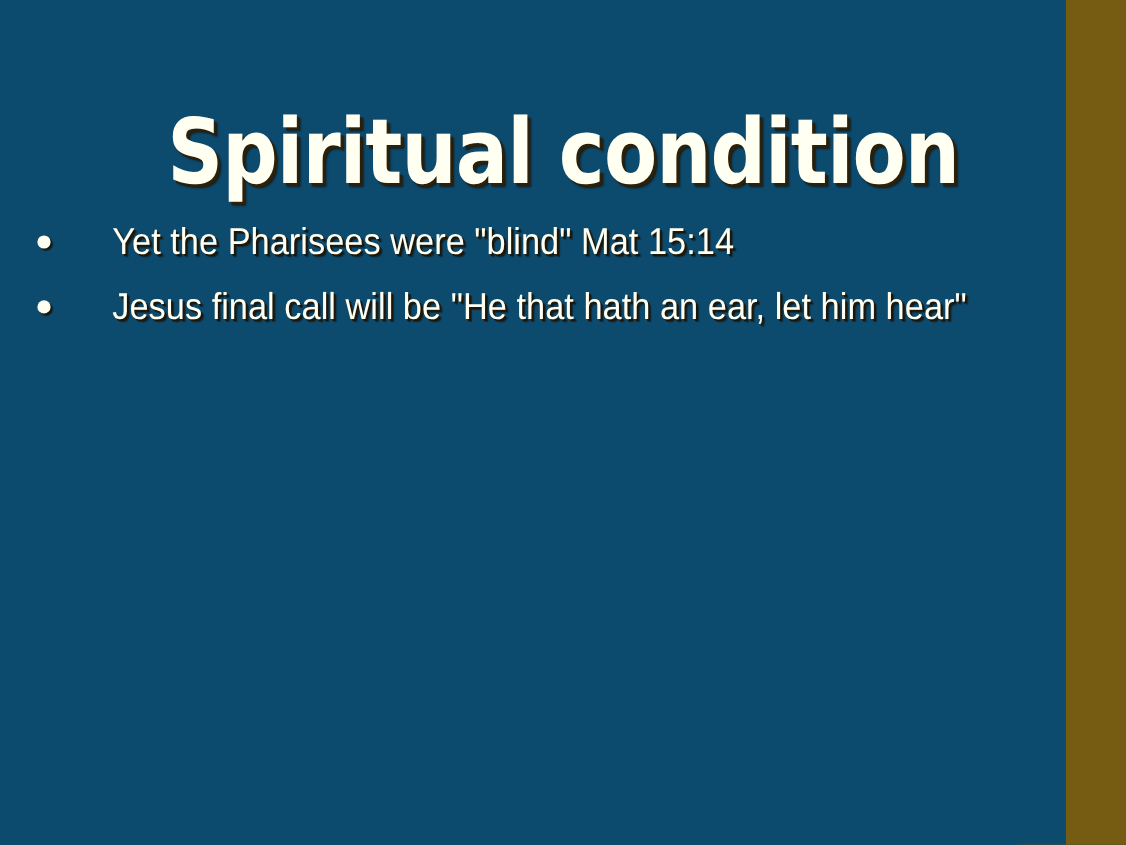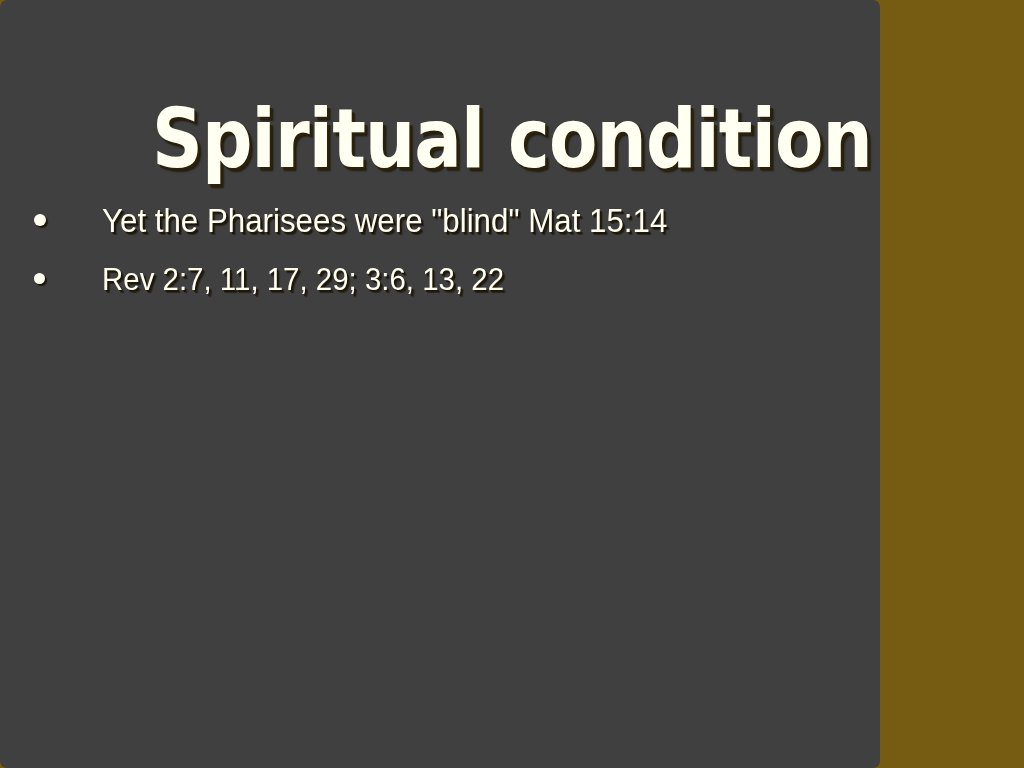--- a/index.html
+++ b/index.html
@@ -10,24 +10,23 @@
   body {
     width: 1024px;
     height: 768px;
     overflow: hidden;
     background: #765b13;
     font-family: "Liberation Sans", "DejaVu Sans", sans-serif;
   }
 
   #slide {
     position: relative;
-    width: 880px;
+    width: 969px;
     height: 768px;
-    background: #404040;
-    border-radius: 7px;
+    background: #0c4a6e;
   }
 
   
   #slide-title {
     position: absolute;
     top: 36px;
     left: 0;
     width: 1024px;
     text-align: center;
     color: #fffff2;
@@ -111,22 +110,22 @@
   <h1 id="slide-title">Spiritual condition</h1>
 
   <ul id="bullet-list">
 
     <li class="bullet-row">
       <span class="bullet-dot"></span>
       <span class="bullet-text">Yet the Pharisees were "blind" Mat 15:14</span>
     </li>
 
 
+    <li class="bullet-row">
+      <span class="bullet-dot"></span>
+      <span class="bullet-text">Jesus final call will be "He that hath an ear, let him hear"</span>
+    </li>
 
-    <li class="bullet-row size-small">
-      <span class="bullet-dot"></span>
-      <span class="bullet-text">Rev 2:7, 11, 17, 29; 3:6, 13, 22</span>
-    </li>
 
 
   </ul>
 
 </div>
 
 </body></html>

